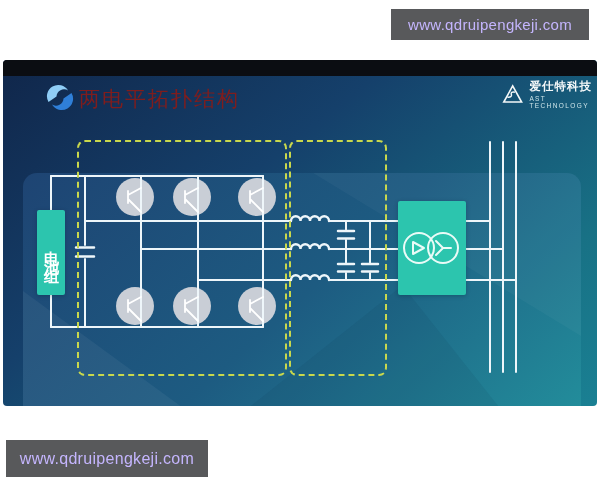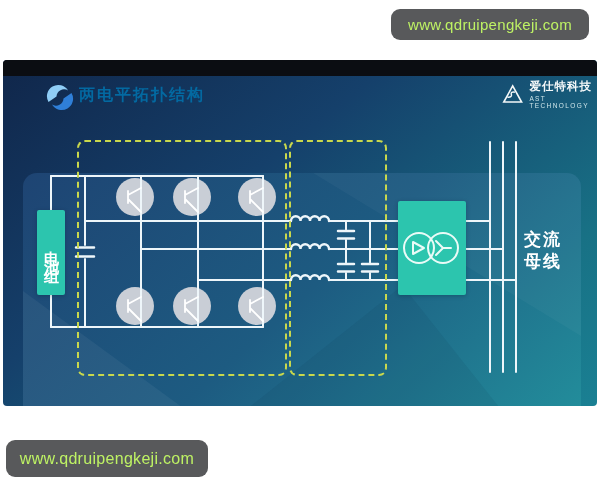--- a/index.html
+++ b/index.html
@@ -4,40 +4,40 @@
 <style>
   :root{
     --accent:#2cc5ae; --dash:#c9d84c; --wire:#eef6fa;
     --panel-navy:#12294d; --panel-teal:#1a8093;
     --watermark-bg:#58595b; --switch-fill:#c9ced6;
   }
   html,body{margin:0;padding:0;background:#fff;}
   #page{position:relative;width:600px;height:480px;background:#ffffff;overflow:hidden;
         font-family:"Liberation Sans",sans-serif;}
 
-  .wm{position:absolute;background:var(--watermark-bg);color:#bef264;
+  .wm{position:absolute;background:var(--watermark-bg);color:#c4b5fd;
       display:flex;align-items:center;justify-content:center;
-      font-size:15px;letter-spacing:.3px;border-radius:9px;}
+      font-size:15px;letter-spacing:.3px;}
   .wm-top{left:391px;top:9px;width:198px;height:31px;}
   .wm-bottom{left:6px;top:440px;width:202px;height:37px;font-size:16px;}
 
   .panel{position:absolute;left:3px;top:60px;width:594px;height:346px;border-radius:4px;
          background:linear-gradient(142deg,#10264a 0%,#15406b 38%,#187185 78%,#1a8093 100%);
          overflow:hidden;}
   .panel-topbar{position:absolute;left:0;top:0;width:100%;height:16px;background:#0b0d12;}
 
   .canvas{position:absolute;left:20px;top:113px;width:558px;height:281px;border-radius:14px;
           background:linear-gradient(138deg,#1e4473 0%,#1d5b81 48%,#23939e 100%);
           overflow:hidden;}
   .facet{position:absolute;inset:0;}
   .facet1{clip-path:polygon(0 100%,0 42%,40% 100%);background:rgba(255,255,255,.05);}
   .facet2{clip-path:polygon(100% 0,52% 0,100% 58%);background:rgba(255,255,255,.035);}
   .facet3{clip-path:polygon(30% 100%,68% 40%,92% 100%);background:rgba(8,40,70,.08);}
 
-  .header-title{position:absolute;left:79px;top:85px;color:#0369a1;font-size:16px;font-weight:700;
+  .header-title{position:absolute;left:79px;top:85px;color:#7f1d1d;font-size:21px;font-weight:400;
                 letter-spacing:2px;white-space:nowrap;}
   .swirl{position:absolute;left:45px;top:83px;width:30px;height:29px;}
 
   .brand{position:absolute;left:502px;top:80px;display:flex;align-items:center;gap:6px;}
   .brand-txt{display:flex;flex-direction:column;line-height:1.1;}
   .brand-name{color:#f4f8f9;font-size:11.5px;font-weight:700;letter-spacing:1px;}
   .brand-sub{color:#cfe6ea;font-size:6.5px;letter-spacing:1.4px;margin-top:2px;}
 
   .circuit-svg{position:absolute;left:0;top:0;width:600px;height:480px;pointer-events:none;}
 
@@ -146,20 +146,16 @@
         <path d="M15 41 L15 53 L26 47 Z"></path>
         <path d="M45 47 L38 40 M45 47 L38 54 M45 47 H53"></path>
       </g>
     </svg>
   </div>
 
   <div class="dashed-box dash-inverter"></div>
   <div class="dashed-box dash-filter"></div>
 
 
-  <div class="bus-label">
-    <div>交流</div>
-    <div>母线</div>
-  </div>
 
   <div class="wm wm-bottom">www.qdruipengkeji.com</div>
 
 </div>
 
 </body></html>

